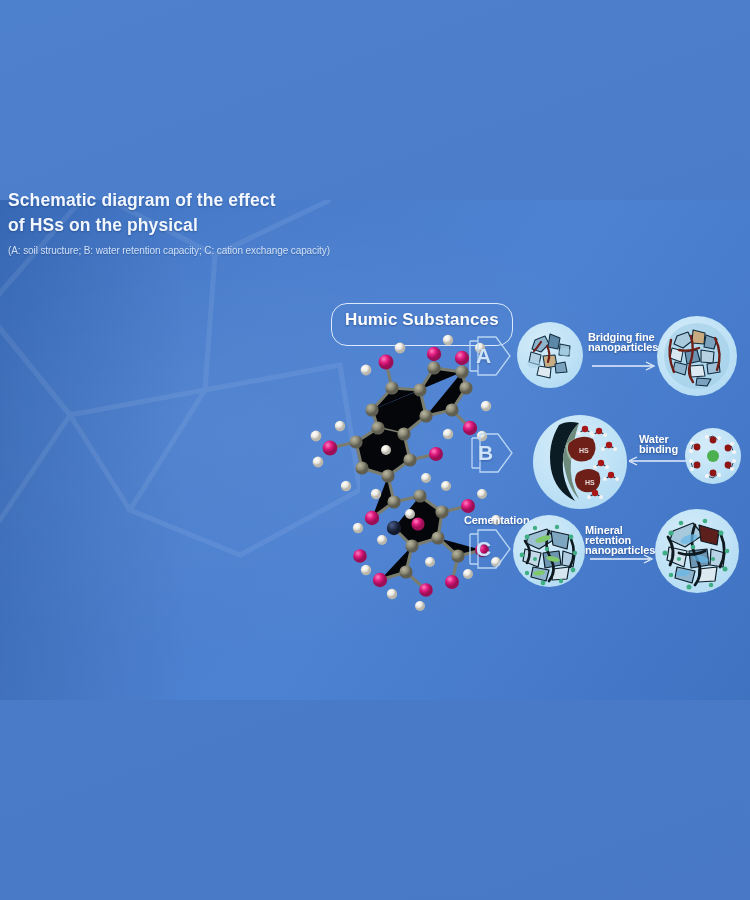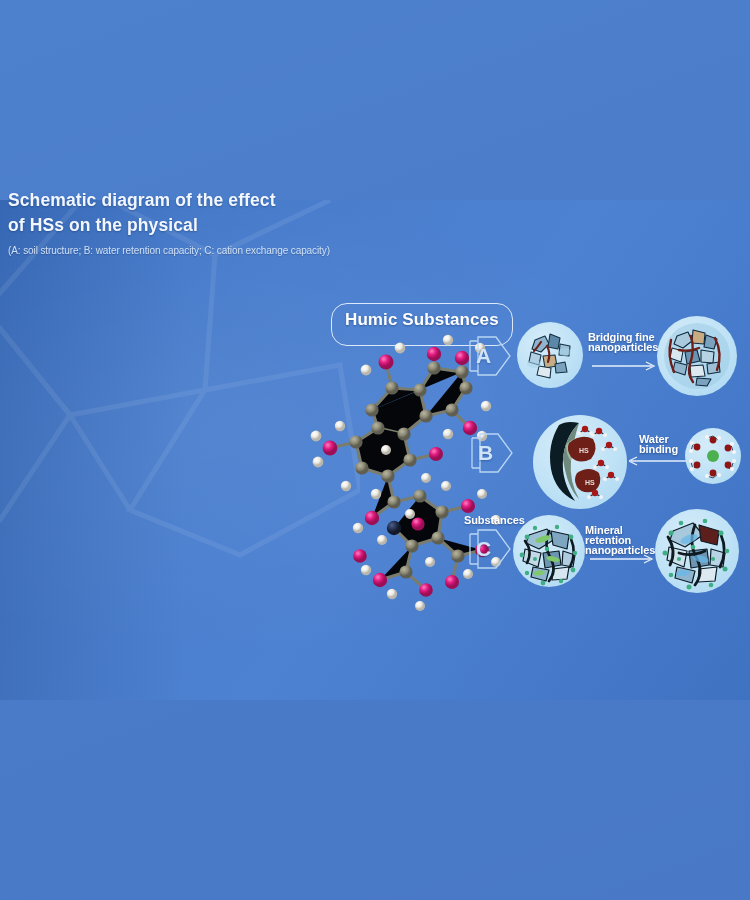--- a/index.html
+++ b/index.html
@@ -433,21 +433,21 @@
           <circle cx="7" cy="15" r="2.1" fill="#f5f5f5"></circle>
           <circle cx="6" cy="23" r="2.1" fill="#f5f5f5"></circle>
       </g>
     </svg>
   </div>
 </div>
 
 <div class="panel">
 
   <div class="caption" style="left:464px; top:515px; width:66px;">
-    <div>Substances</div>
+    <div>Cementation</div>
   </div>
 
   <div class="arrowtag" style="left:468px; top:528px;">
     <svg width="44" height="42" viewBox="0 0 44 42">
       <path d="M2,6 L10,6 M2,6 L2,36 M2,36 L10,36 M10,2 L28,2 L42,21 L28,40 L10,40 Z"></path>
     </svg>
     <div class="letter">C</div>
   </div>
 
   <div class="bubble" style="left:513px; top:515px; width:72px; height:72px;">

